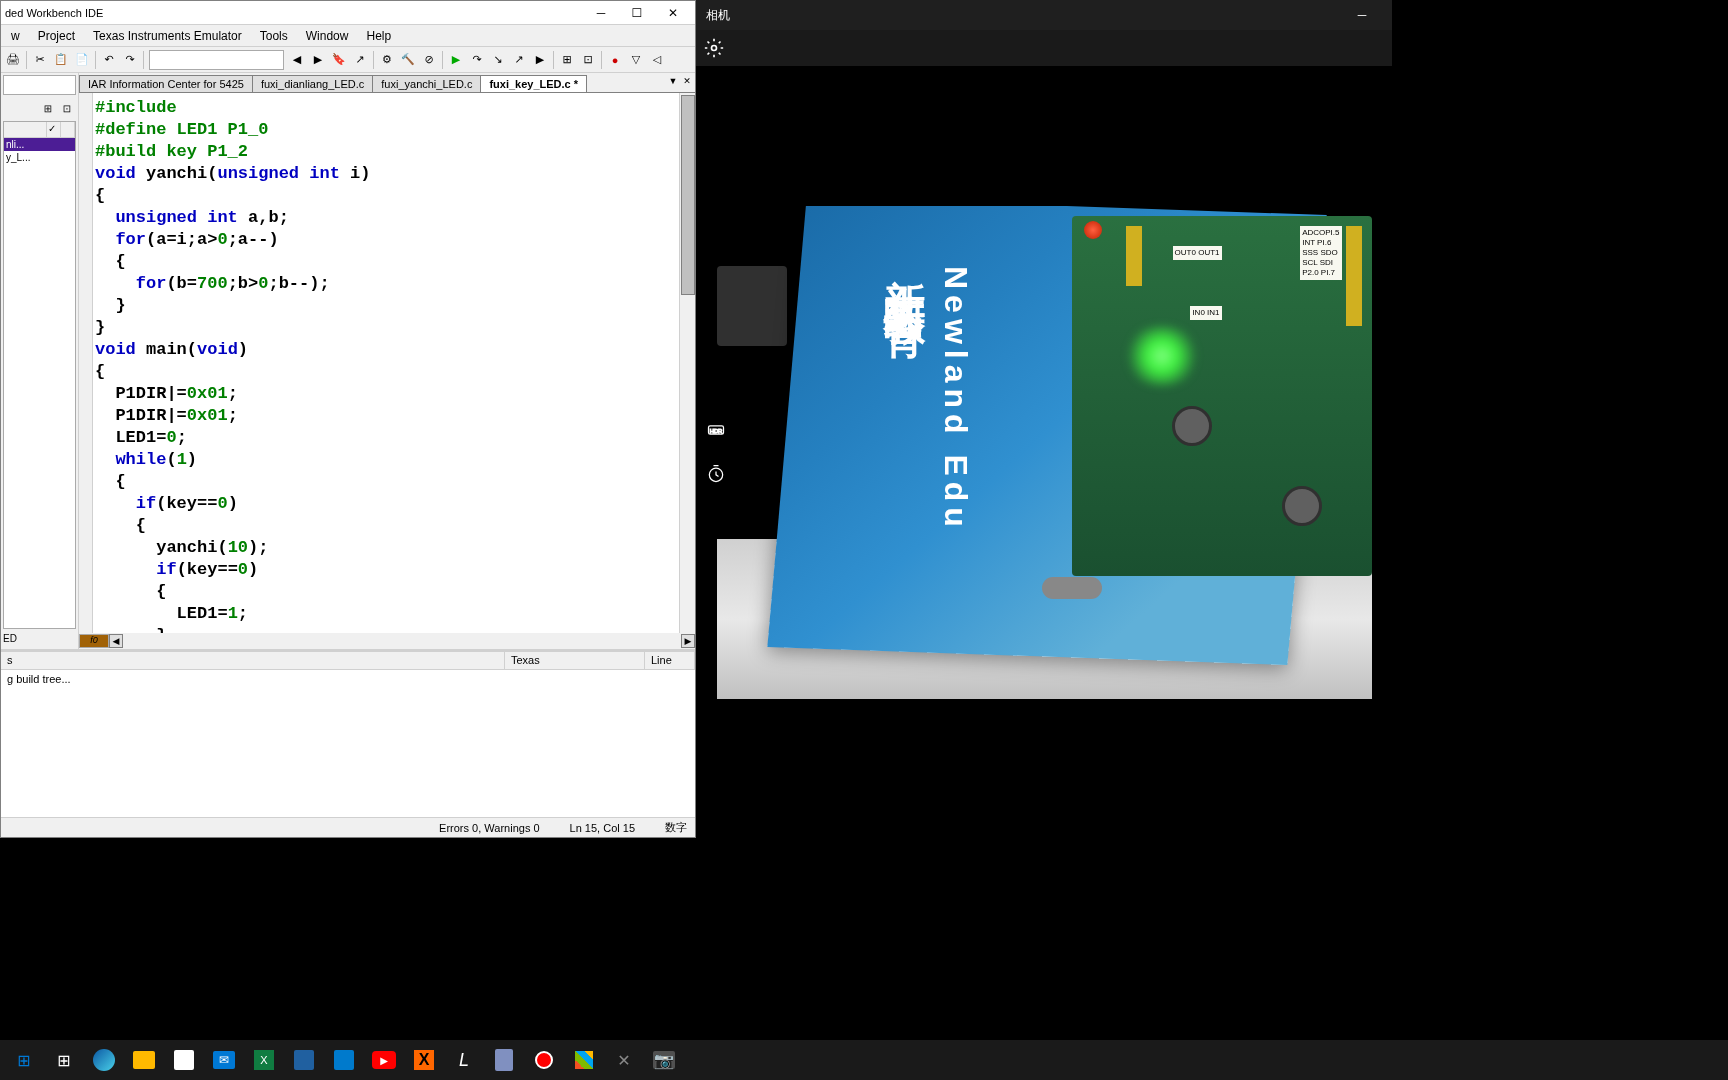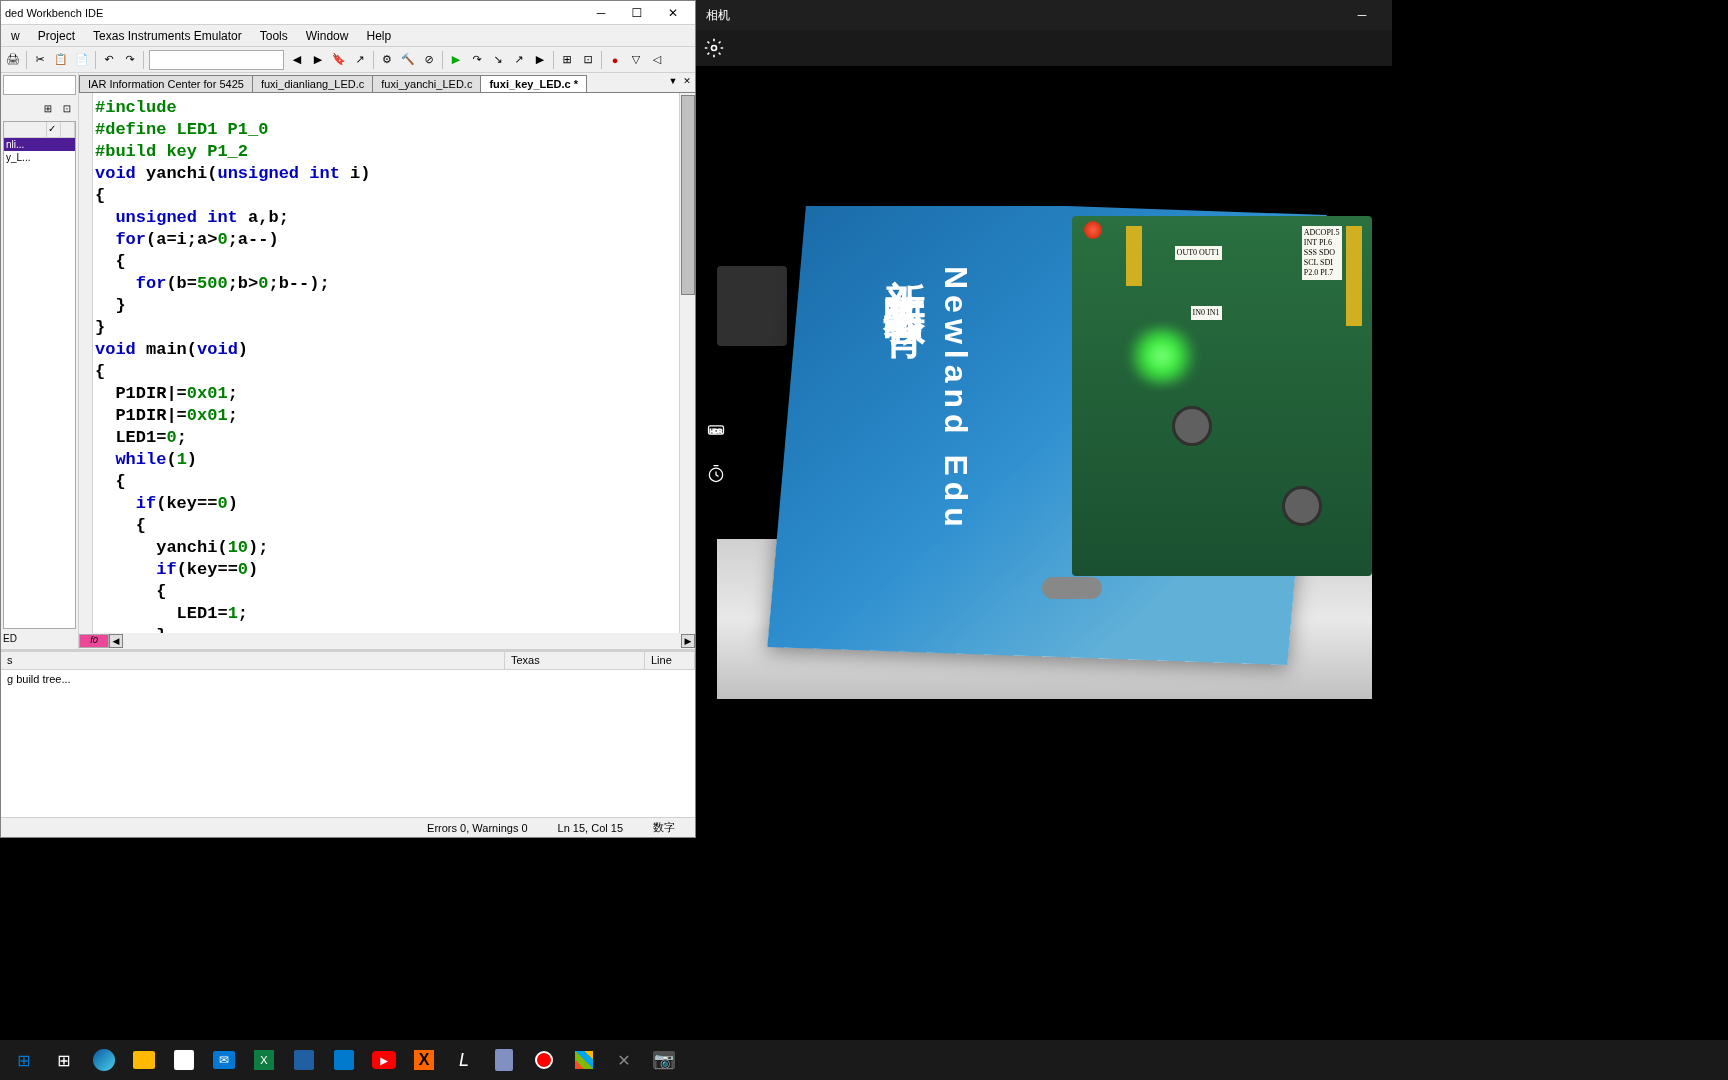--- a/index.html
+++ b/index.html
@@ -35,51 +35,51 @@
 .tab-ctrl{width:12px;height:12px;font-size:9px;cursor:pointer;display:flex;align-items:center;justify-content:center}
 .editor{flex:1;background:#fff;overflow:hidden;position:relative;display:flex}
 .gutter{width:14px;background:#f0f0f0;border-right:1px solid #d0d0d0}
 .code{flex:1;padding:4px 2px;font-family:'Courier New',monospace;font-size:17px;font-weight:bold;line-height:22px;white-space:pre;overflow:hidden}
 .kw{color:#0000c0;font-weight:bold}
 .num{color:#008000}
 .pp{color:#008000}
 .editor-vscroll{width:16px;background:#f0f0f0;border-left:1px solid #d0d0d0;position:relative}
 .vscroll-thumb{position:absolute;width:14px;left:1px;top:2px;height:200px;background:#c0c0c0;border:1px solid #808080}
 .editor-hscroll{height:16px;background:#f0f0f0;display:flex;align-items:center}
-.fn-box{width:30px;height:14px;border:1px solid #aaa;background:#ec4899;font-size:9px;text-align:center;font-style:italic}
+.fn-box{width:30px;height:14px;border:1px solid #aaa;background:#a16207;font-size:9px;text-align:center;font-style:italic}
 .hscroll-track{flex:1;height:14px;background:#f0f0f0;position:relative;margin:0 14px}
 .hscroll-arrow{width:14px;height:14px;background:#e0e0e0;border:1px solid #808080;font-size:9px;display:flex;align-items:center;justify-content:center}
 .output-panel{height:168px;background:#fff;border-top:3px solid #d0d0d0;display:flex;flex-direction:column}
 .output-header{height:18px;background:#f0f0f0;display:flex;border-bottom:1px solid #d0d0d0}
 .output-col{padding:2px 6px;font-size:11px;border-right:1px solid #d0d0d0}
 .output-col.msg{flex:1}
 .output-col.file{width:140px}
 .output-col.line{width:50px}
 .output-body{flex:1;padding:2px 6px;font-size:11px;line-height:14px}
-.statusbar{height:20px;background:#f0f0f0;border-top:1px solid #d0d0d0;display:flex;align-items:center;justify-content:flex-end;padding:0 20px;gap:30px;font-size:11px}
+.statusbar{height:20px;background:#f0f0f0;border-top:1px solid #d0d0d0;display:flex;align-items:center;justify-content:flex-end;padding:0 8px;gap:30px;font-size:11px}
 .camera-window{width:696px;height:838px;background:#1a1a1a;position:absolute;left:696px;top:0;display:flex;flex-direction:column}
 .camera-titlebar{height:30px;background:#1f1f1f;display:flex;align-items:center;padding:0 10px;color:#fff;font-size:12px}
 .camera-titlebar-text{flex:1}
 .camera-win-btns{display:flex}
 .camera-win-btn{width:40px;height:28px;display:flex;align-items:center;justify-content:center;color:#fff;cursor:pointer}
 .camera-toolbar{height:36px;background:#1a1a1a;display:flex;align-items:center;padding:0 8px}
 .gear{width:20px;height:20px;color:#fff;cursor:pointer}
 .camera-body{flex:1;background:#000;position:relative;display:flex;align-items:center;justify-content:center}
 .camera-sidebar{position:absolute;left:8px;top:50%;transform:translateY(-50%);display:flex;flex-direction:column;gap:20px}
 .cam-side-btn{width:24px;height:24px;color:#fff;cursor:pointer;display:flex;align-items:center;justify-content:center}
 .photo{width:655px;height:493px;position:relative;overflow:hidden}
 .board-blue{position:absolute;left:70px;top:0;width:520px;height:450px;background:linear-gradient(135deg,#1a6ba8 0%,#2580c0 30%,#3090d0 50%,#60b0d8 80%);transform:skew(-5deg,2deg);box-shadow:0 4px 20px rgba(0,0,0,0.4)}
 .board-text{position:absolute;left:160px;top:40px;color:#fff;font-size:42px;font-weight:bold;writing-mode:vertical-rl;text-orientation:mixed;letter-spacing:8px}
 .board-text2{position:absolute;left:220px;top:60px;color:#fff;font-size:32px;font-weight:bold;writing-mode:vertical-rl;letter-spacing:6px}
 .pcb{position:absolute;right:0;top:10px;width:300px;height:360px;background:linear-gradient(180deg,#2a7040 0%,#1a5030 100%);border-radius:4px}
 .led-glow{position:absolute;right:170px;top:120px;width:80px;height:60px;background:radial-gradient(circle,#80ff80 0%,#40f040 30%,rgba(64,240,64,0) 70%);border-radius:50%;filter:blur(4px)}
 .red-led{position:absolute;right:270px;top:15px;width:18px;height:18px;background:radial-gradient(circle,#ff6040,#c02000);border-radius:50%}
 .button-sw{position:absolute;right:160px;top:200px;width:40px;height:40px;background:#606060;border-radius:50%;border:3px solid #303030}
 .pin-header{position:absolute;background:#d0b020;width:16px;height:100px}
-.pin-label-block{position:absolute;background:#f8f8f0;padding:2px;font-size:8px;font-family:Liberation Serif, serif;line-height:10px;color:#000}
+.pin-label-block{position:absolute;background:#f8f8f0;padding:2px;font-size:8px;font-family:Liberation Sans, sans-serif;line-height:10px;color:#000}
 .usb-conn{position:absolute;left:0;top:60px;width:70px;height:80px;background:#303030;border-radius:4px}
 .bottom-surface{position:absolute;left:0;bottom:0;width:100%;height:160px;background:linear-gradient(180deg,#d0d0d0 0%,#e8e8e8 50%,#c0c0c0 100%)}
 .slot{position:absolute;right:270px;bottom:100px;width:60px;height:22px;background:#888;border-radius:11px}
 .remaining-area{position:absolute;left:0;top:838px;width:1728px;height:242px;background:#000}
 .right-strip{position:absolute;left:1392px;top:0;width:336px;height:1080px;background:#000}
 .taskbar{position:absolute;left:0;bottom:0;width:1728px;height:40px;background:#1a1a1a;display:flex;align-items:center;padding:0 4px;gap:0}
 .task-btn{width:40px;height:40px;display:flex;align-items:center;justify-content:center;cursor:pointer;position:relative}
 .task-icon{width:24px;height:24px;display:flex;align-items:center;justify-content:center;font-size:16px}
 .start-btn{color:#0078d4}
 </style>
@@ -169,21 +169,21 @@
         <div class="editor">
           <div class="gutter"></div>
           <div class="code" id="code-content"><span class="pp">#include<iocc2530.h></iocc2530.h></span>
 <span class="pp">#define LED1 P1_0</span>
 <span class="pp">#build key P1_2</span>
 <span class="kw">void</span> yanchi(<span class="kw">unsigned int</span> i)
 {
   <span class="kw">unsigned int</span> a,b;
   <span class="kw">for</span>(a=i;a&gt;<span class="num">0</span>;a--)
   {
-    <span class="kw">for</span>(b=<span class="num">500</span>;b&gt;<span class="num">0</span>;b--);
+    <span class="kw">for</span>(b=<span class="num">700</span>;b&gt;<span class="num">0</span>;b--);
   }
 }
 <span class="kw">void</span> main(<span class="kw">void</span>)
 {
   P1DIR|=<span class="num">0x01</span>;
   P1DIR|=<span class="num">0x01</span>;
   LED1=<span class="num">0</span>;
   <span class="kw">while</span>(<span class="num">1</span>)
   {
     <span class="kw">if</span>(key==<span class="num">0</span>)

